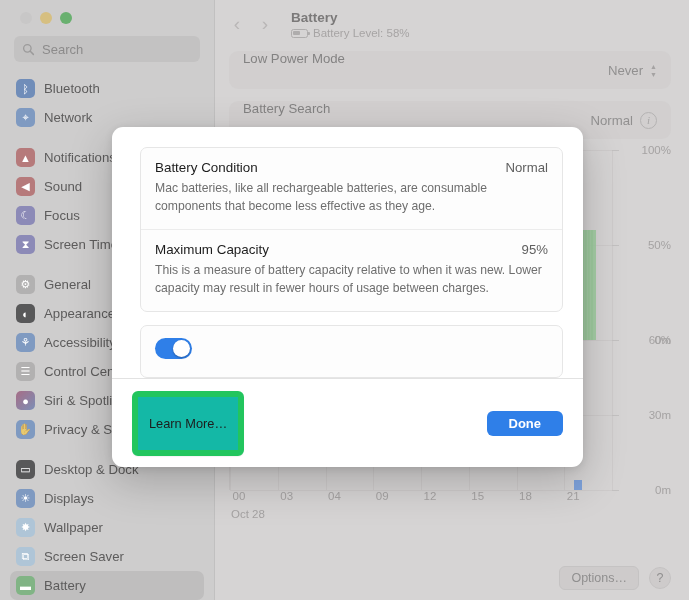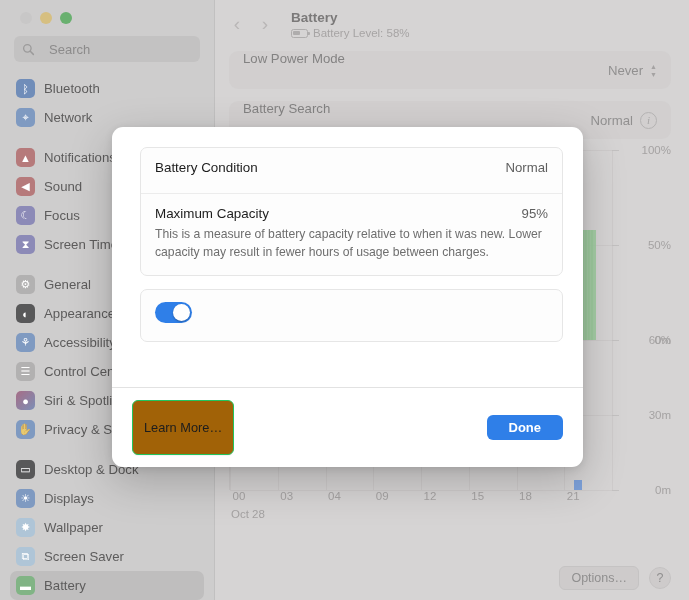--- a/index.html
+++ b/index.html
@@ -34,21 +34,21 @@
   .light.red    { background: #c9c7c7; }
   .light.yellow { background: #e8bf4e; }
   .light.green  { background: #3fc04a; }
 
   .search-box {
     margin: 6px 4px 12px 4px;
     height: 26px;
     background: #c4c2c2;
     border-radius: 6px;
     display: flex; align-items: center;
-    padding: 0 8px; gap: 14px;
+    padding: 0 8px; gap: 7px;
   }
   .search-icon { width: 13px; height: 13px; flex: none; opacity: .55; }
   .search-ph { font-size: 13px; color: #8d8b8b; }
 
   .nav-group { margin-bottom: 11px; }
   .nav-item {
     display: flex; align-items: center; gap: 9px;
     height: 29px; padding: 0 6px;
     border-radius: 7px;
     font-size: 13.2px; color: #5d5c5c;
@@ -224,22 +224,22 @@
     position: absolute; top: 2px; right: 2px;
     width: 17px; height: 17px; border-radius: 50%;
     background: #fff; box-shadow: 0 1px 2px rgba(0,0,0,.28);
   }
   .dlg-footer {
     border-top: 1px solid #e2e2e2;
     padding: 12px 20px;
     display: flex; align-items: center; justify-content: space-between;
   }
   .btn-learn {
-    background: #a16207; color: #1d1d1d;
-    border: 1px solid #22c55e; border-radius: 6px;
+    background: #14b8a6; color: #1d1d1d;
+    border: 6px solid #22c55e; border-radius: 6px;
     font-size: 12.8px; padding: 19px 11px;
     box-shadow: 0 1px 1px rgba(0,0,0,.05);
   }
   .btn-done {
     background: #2f7fe8; color: #fff;
     border: none; border-radius: 6px;
     font-size: 13px; font-weight: bold;
     padding: 5px 22px;
   }
 </style>
@@ -464,20 +464,21 @@
 
   <div class="dialog">
     <div class="dlg-body">
 
       <div class="dlg-card">
         <div class="dlg-sec">
           <div class="dlg-head">
             <span class="dlg-title">Battery Condition</span>
             <span class="dlg-value">Normal</span>
           </div>
+          <div class="dlg-desc">Mac batteries, like all rechargeable batteries, are consumable components that become less effective as they age.</div>
         </div>
         <div class="dlg-sec">
           <div class="dlg-head">
             <span class="dlg-title">Maximum Capacity</span>
             <span class="dlg-value">95%</span>
           </div>
           <div class="dlg-desc">This is a measure of battery capacity relative to when it was new. Lower capacity may result in fewer hours of usage between charges.</div>
         </div>
       </div>
 

